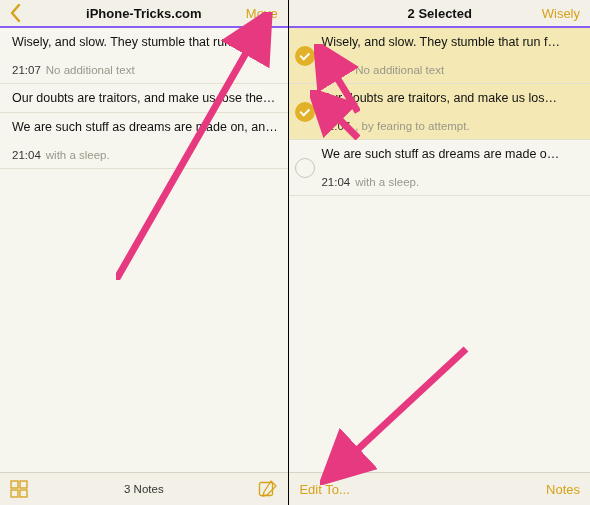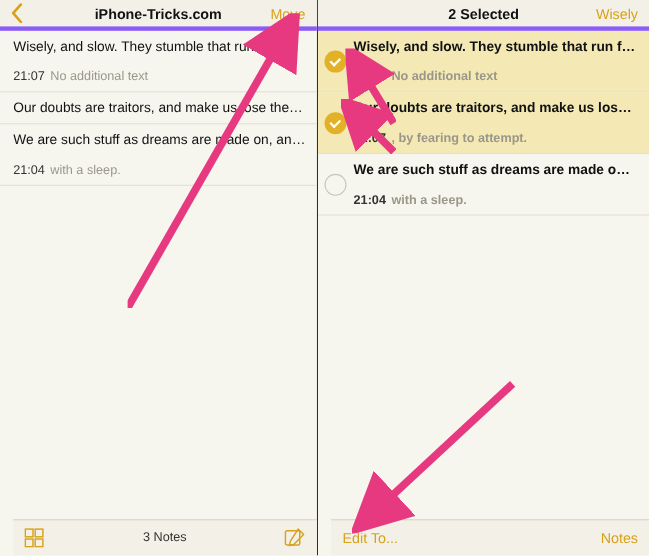--- a/index.html
+++ b/index.html
@@ -15,21 +15,21 @@
   }
   .pane-left { width: 294px; }
   .divider { width: 2px; height: 505px; background: #000; }
   .pane-right { width: 336px; }
 
   .navbar {
     height: 28px;
     display: flex;
     align-items: center;
     padding: 0 10px;
-    border-bottom: 4px solid #8b5cf6;
+    border-bottom: 2px solid #8b5cf6;
     background: #f3f1e7;
     position: relative;
   }
   .nav-left { width: 56px; display: flex; align-items: center; }
   .nav-title { flex: 1; text-align: center; font-weight: 600; font-size: 13px; color: #111; }
   .nav-right { width: 56px; text-align: right; font-size: 13px; color: #d7a119; cursor: pointer; }
 
   .back-chevron svg { display: block; }
 
   .list { flex: 1; overflow: hidden; }
@@ -51,32 +51,31 @@
   .row.sel .chk {
     width: 20px; height: 20px;
     border-radius: 50%;
     margin-right: 6px;
     flex: 0 0 auto;
     display: flex; align-items: center; justify-content: center;
   }
   .chk.on { background: #e2b127; }
   .chk.on::after { content: ""; width: 7px; height: 4px; border-left: 2px solid #fff; border-bottom: 2px solid #fff; transform: rotate(-45deg) translate(0,-1px); }
   .chk.off { border: 1.5px solid #c9c6b8; }
-  .row.sel .txt { flex: 1; overflow: hidden; font-weight: bold; }
+  .row.sel .txt { flex: 1; overflow: hidden; }
   .row.sel.selected { background: #f4e9b4; }
 
   .toolbar {
     height: 33px;
     border-top: 1px solid #d7d4c5;
     background: #f3f1e7;
     display: flex;
     align-items: center;
     padding: 0 10px;
     font-size: 13px;
-    margin-left: 12px;
   }
   .tb-left { width: 70px; display: flex; align-items: center; gap: 3px; }
   .tb-center { flex: 1; text-align: center; font-size: 11.5px; color: #333; }
   .tb-right { width: 70px; display: flex; justify-content: flex-end; }
   .tb-action { color: #d7a119; cursor: pointer; }
 
   .grid-icon svg, .compose-icon svg { display: block; }
 
   
   .arrow {

